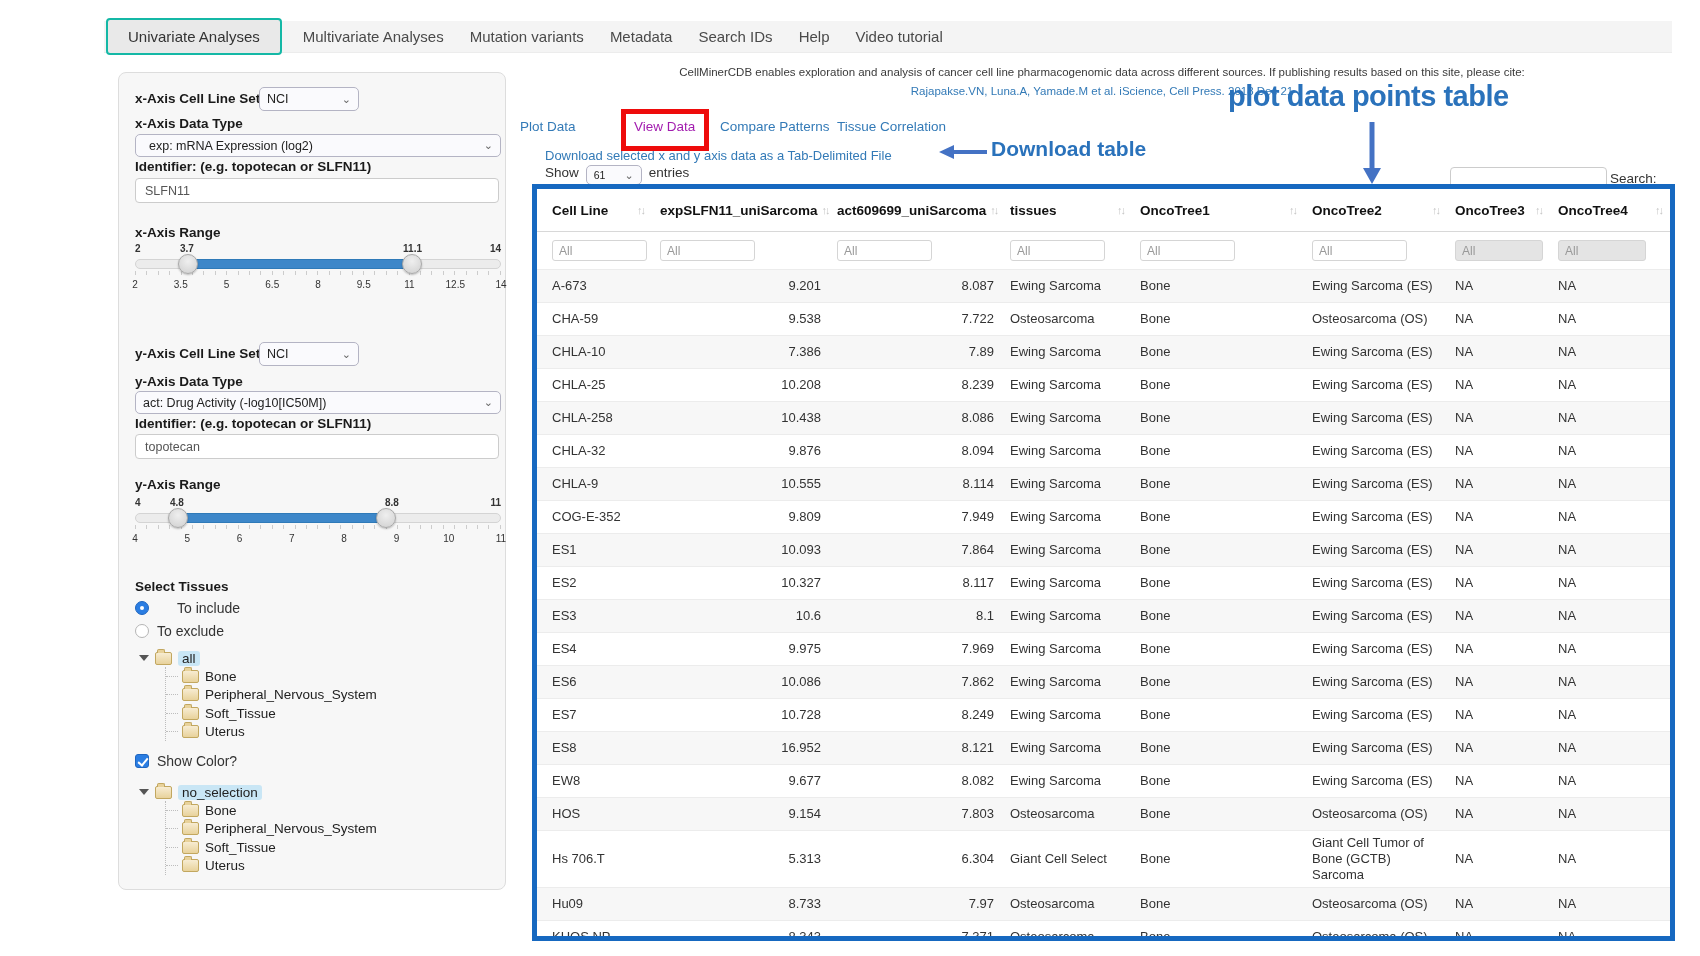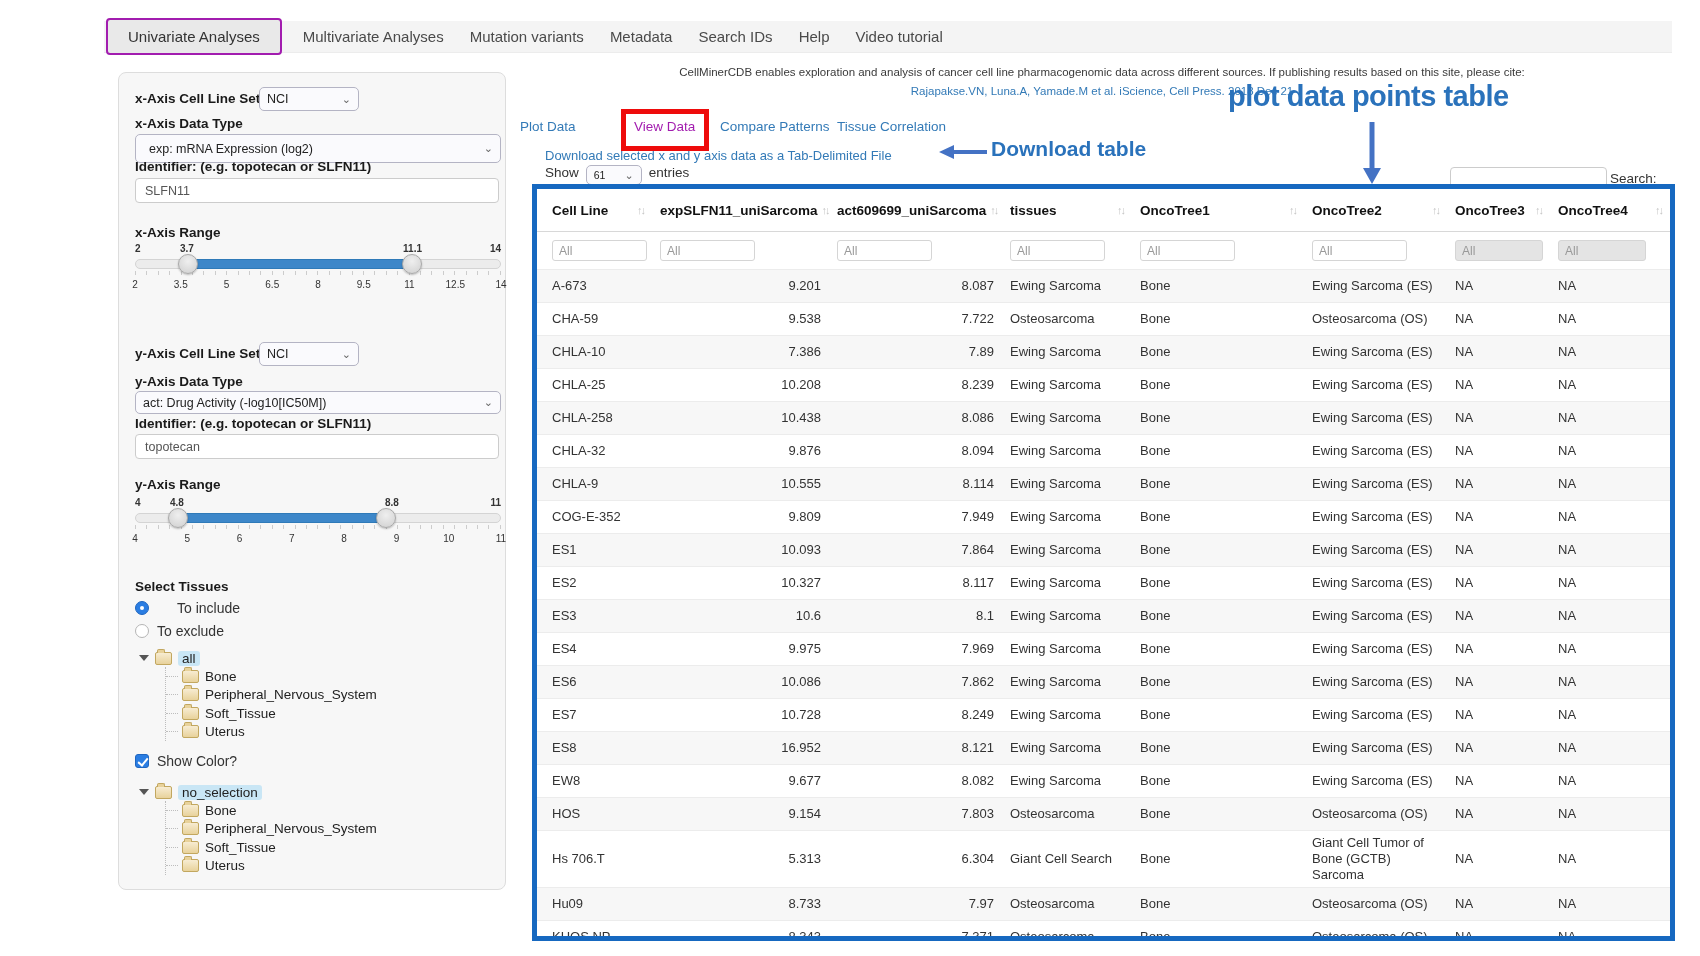--- a/index.html
+++ b/index.html
@@ -2,21 +2,21 @@
 <html><head>
 <meta charset="utf-8">
 <style>
   html,body{margin:0;padding:0;background:#fff;}
   .screen{position:relative;width:1700px;height:956px;background:#fff;overflow:hidden;
           font-family:"Liberation Sans",sans-serif;color:#333;}
   
   .topnav{position:absolute;left:104px;top:21px;width:1568px;height:31px;background:#f4f4f4;
           border-bottom:1px solid #ececec;display:flex;align-items:center;}
   .nav-item{font-size:15px;color:#4a4a4a;padding:0 13px;white-space:nowrap;cursor:pointer;}
-  .nav-item.active{background:#e9e9e9;border:2px solid #a21caf;border-radius:4px;
+  .nav-item.active{background:#e9e9e9;border:2px solid #14b8a6;border-radius:4px;
           padding:8px 20px;margin-left:2px;margin-right:8px;color:#333;}
   
   .sidebar{position:absolute;left:118px;top:72px;width:388px;height:818px;background:#f7f7f7;
            border:1px solid #ddd;border-radius:8px;box-sizing:border-box;}
   .sb{position:absolute;}
   .lbl{font-size:13.5px;font-weight:bold;color:#1a1a1a;white-space:nowrap;}
   .sel{box-sizing:border-box;border:1px solid #b4b4c4;border-radius:5px;background:#fafafd;
        display:flex;align-items:center;justify-content:space-between;padding:0 7px;
        font-size:12.5px;color:#222;cursor:pointer;}
   .sel .chev{color:#666;font-size:11px;margin-left:6px;}
@@ -121,21 +121,21 @@
       <div class="nav-item">Video tutorial</div>
     </div>
 
   <div class="sidebar">
     <div class="sb lbl" style="left:16px;top:18px;">x-Axis Cell Line Set</div>
     <div class="sb sel" style="left:140px;top:14px;width:100px;height:24px;">
       <span>NCI</span>
         <span class="chev">⌄</span>
     </div>
     <div class="sb lbl" style="left:16px;top:43px;">x-Axis Data Type</div>
-    <div class="sb sel" style="left:16px;top:61px;width:366px;height:29px;padding-left:13px;">
+    <div class="sb sel" style="left:16px;top:61px;width:366px;height:23px;padding-left:13px;">
       <span>exp: mRNA Expression (log2)</span>
         <span class="chev">⌄</span>
     </div>
     <div class="sb lbl" style="left:16px;top:86px;">Identifier: (e.g. topotecan or SLFN11)</div>
     <input class="sb txtin" style="left: 16px; top: 105px; width: 364px; height: 25px;" value="SLFN11">
     <div class="sb lbl" style="left:16px;top:152px;">x-Axis Range</div>
     <div class="slider" id="x-slider" style="left:16px;top:170px;">
         <div class="sl-labels">
           <span class="sl-min" style="left: 0px;">2</span>
           <span class="sl-max" style="right: 0px;">14</span>
@@ -525,21 +525,21 @@
         <div class="tc">Osteosarcoma</div>
         <div class="tc">Bone</div>
         <div class="tc">Osteosarcoma (OS)</div>
         <div class="tc">NA</div>
         <div class="tc">NA</div>
       </div>
       <div class="trow drow tall">
         <div class="tc">Hs 706.T</div>
         <div class="tc num">5.313</div>
         <div class="tc num">6.304</div>
-        <div class="tc">Giant Cell Search</div>
+        <div class="tc">Giant Cell Select</div>
         <div class="tc">Bone</div>
         <div class="tc">Giant Cell Tumor of Bone (GCTB) Sarcoma</div>
         <div class="tc">NA</div>
         <div class="tc">NA</div>
       </div>
       <div class="trow drow">
         <div class="tc">Hu09</div>
         <div class="tc num">8.733</div>
         <div class="tc num">7.97</div>
         <div class="tc">Osteosarcoma</div>

